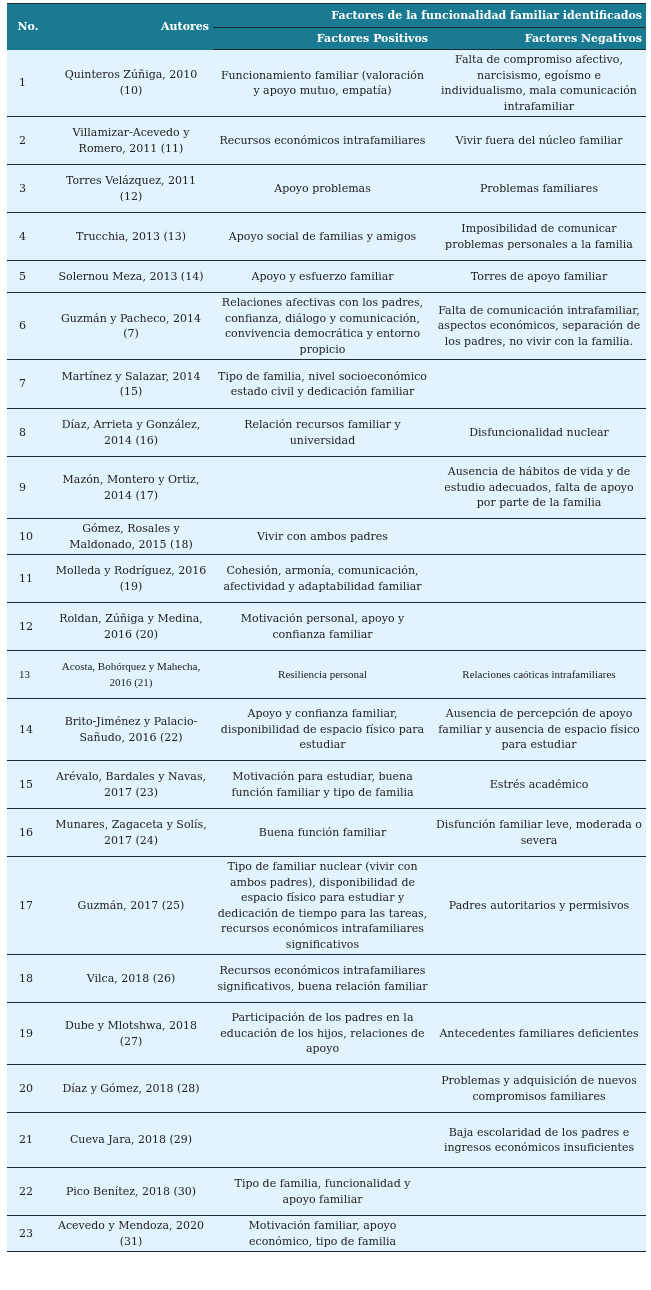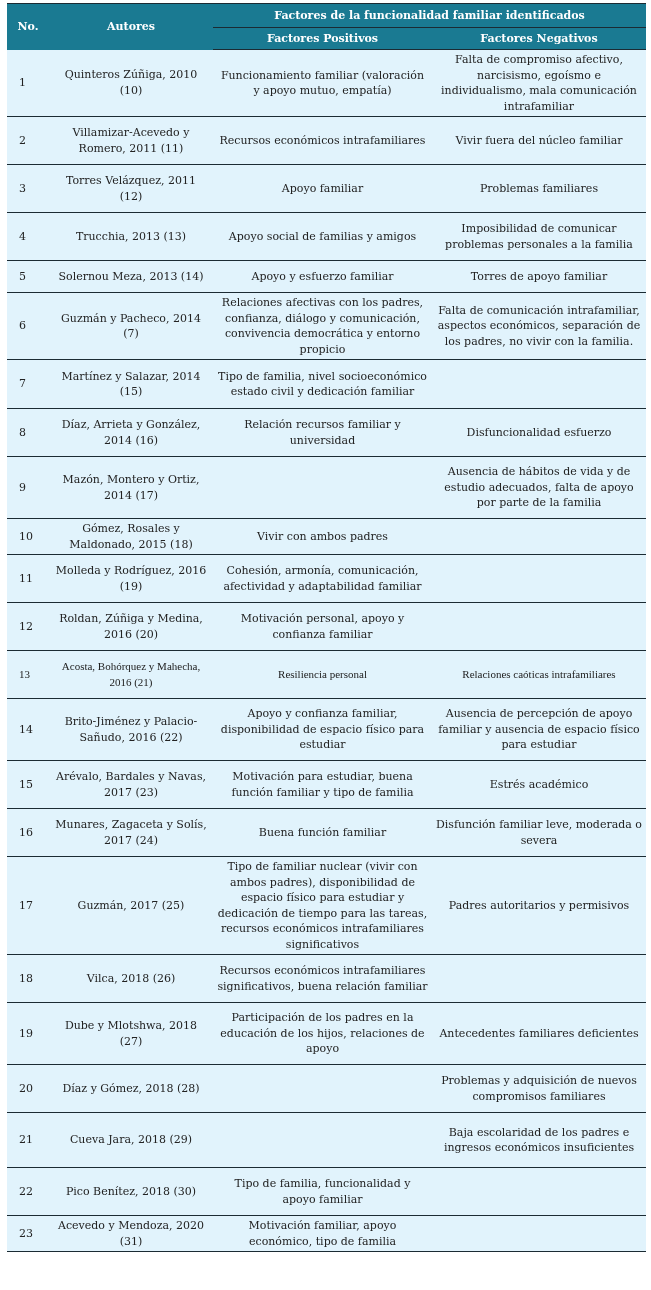--- a/index.html
+++ b/index.html
@@ -15,21 +15,21 @@
     }
     col.c-no { width: 42px; }
     col.c-aut { width: 164px; }
     col.c-pos { width: 219px; }
     col.c-neg { width: 214px; }
     thead th {
       background: #1a7a92;
       color: #ffffff;
       font-weight: bold;
       font-size: 11px;
-      text-align: center;
+      text-align: right;
       padding: 0 4px;
       line-height: 14px;
     }
     thead tr.h1 th { height: 23px; }
     thead tr.h2 th { height: 21px; }
     thead th.no { text-align: center; padding-left: 4px; }
     thead tr.h1 th.group { border-bottom: 1px solid #1b2b33; }
     thead tr.h2 th { border-bottom: 1.5px solid #1b2b33; }
     thead tr.h1 { border-top: 1.5px solid #1b2b33; }
     tbody td {
@@ -73,21 +73,21 @@
         </tr>
         <tr style="height: 48px;">
           <td class="no">2</td>
           <td>Villamizar-Acevedo y Romero, 2011 (11)</td>
           <td>Recursos económicos intrafamiliares</td>
           <td>Vivir fuera del núcleo familiar</td>
         </tr>
         <tr style="height: 48px;">
           <td class="no">3</td>
           <td>Torres Velázquez, 2011 (12)</td>
-          <td>Apoyo familiar</td>
+          <td>Apoyo problemas</td>
           <td>Problemas familiares</td>
         </tr>
         <tr style="height: 48px;">
           <td class="no">4</td>
           <td>Trucchia, 2013 (13)</td>
           <td>Apoyo social de familias y amigos</td>
           <td>Imposibilidad de comunicar problemas personales a la familia</td>
         </tr>
         <tr style="height: 32px;">
           <td class="no">5</td>
@@ -104,21 +104,21 @@
         <tr style="height: 49px;">
           <td class="no">7</td>
           <td>Martínez y Salazar, 2014 (15)</td>
           <td>Tipo de familia, nivel socioeconómico estado civil y dedicación familiar</td>
           <td></td>
         </tr>
         <tr style="height: 48px;">
           <td class="no">8</td>
           <td>Díaz, Arrieta y González, 2014 (16)</td>
           <td>Relación recursos familiar y universidad</td>
-          <td>Disfuncionalidad esfuerzo</td>
+          <td>Disfuncionalidad nuclear</td>
         </tr>
         <tr style="height: 62px;">
           <td class="no">9</td>
           <td>Mazón, Montero y Ortiz, 2014 (17)</td>
           <td></td>
           <td>Ausencia de hábitos de vida y de estudio adecuados, falta de apoyo por parte de la familia</td>
         </tr>
         <tr style="height: 36px;">
           <td class="no">10</td>
           <td>Gómez, Rosales y Maldonado, 2015 (18)</td>

